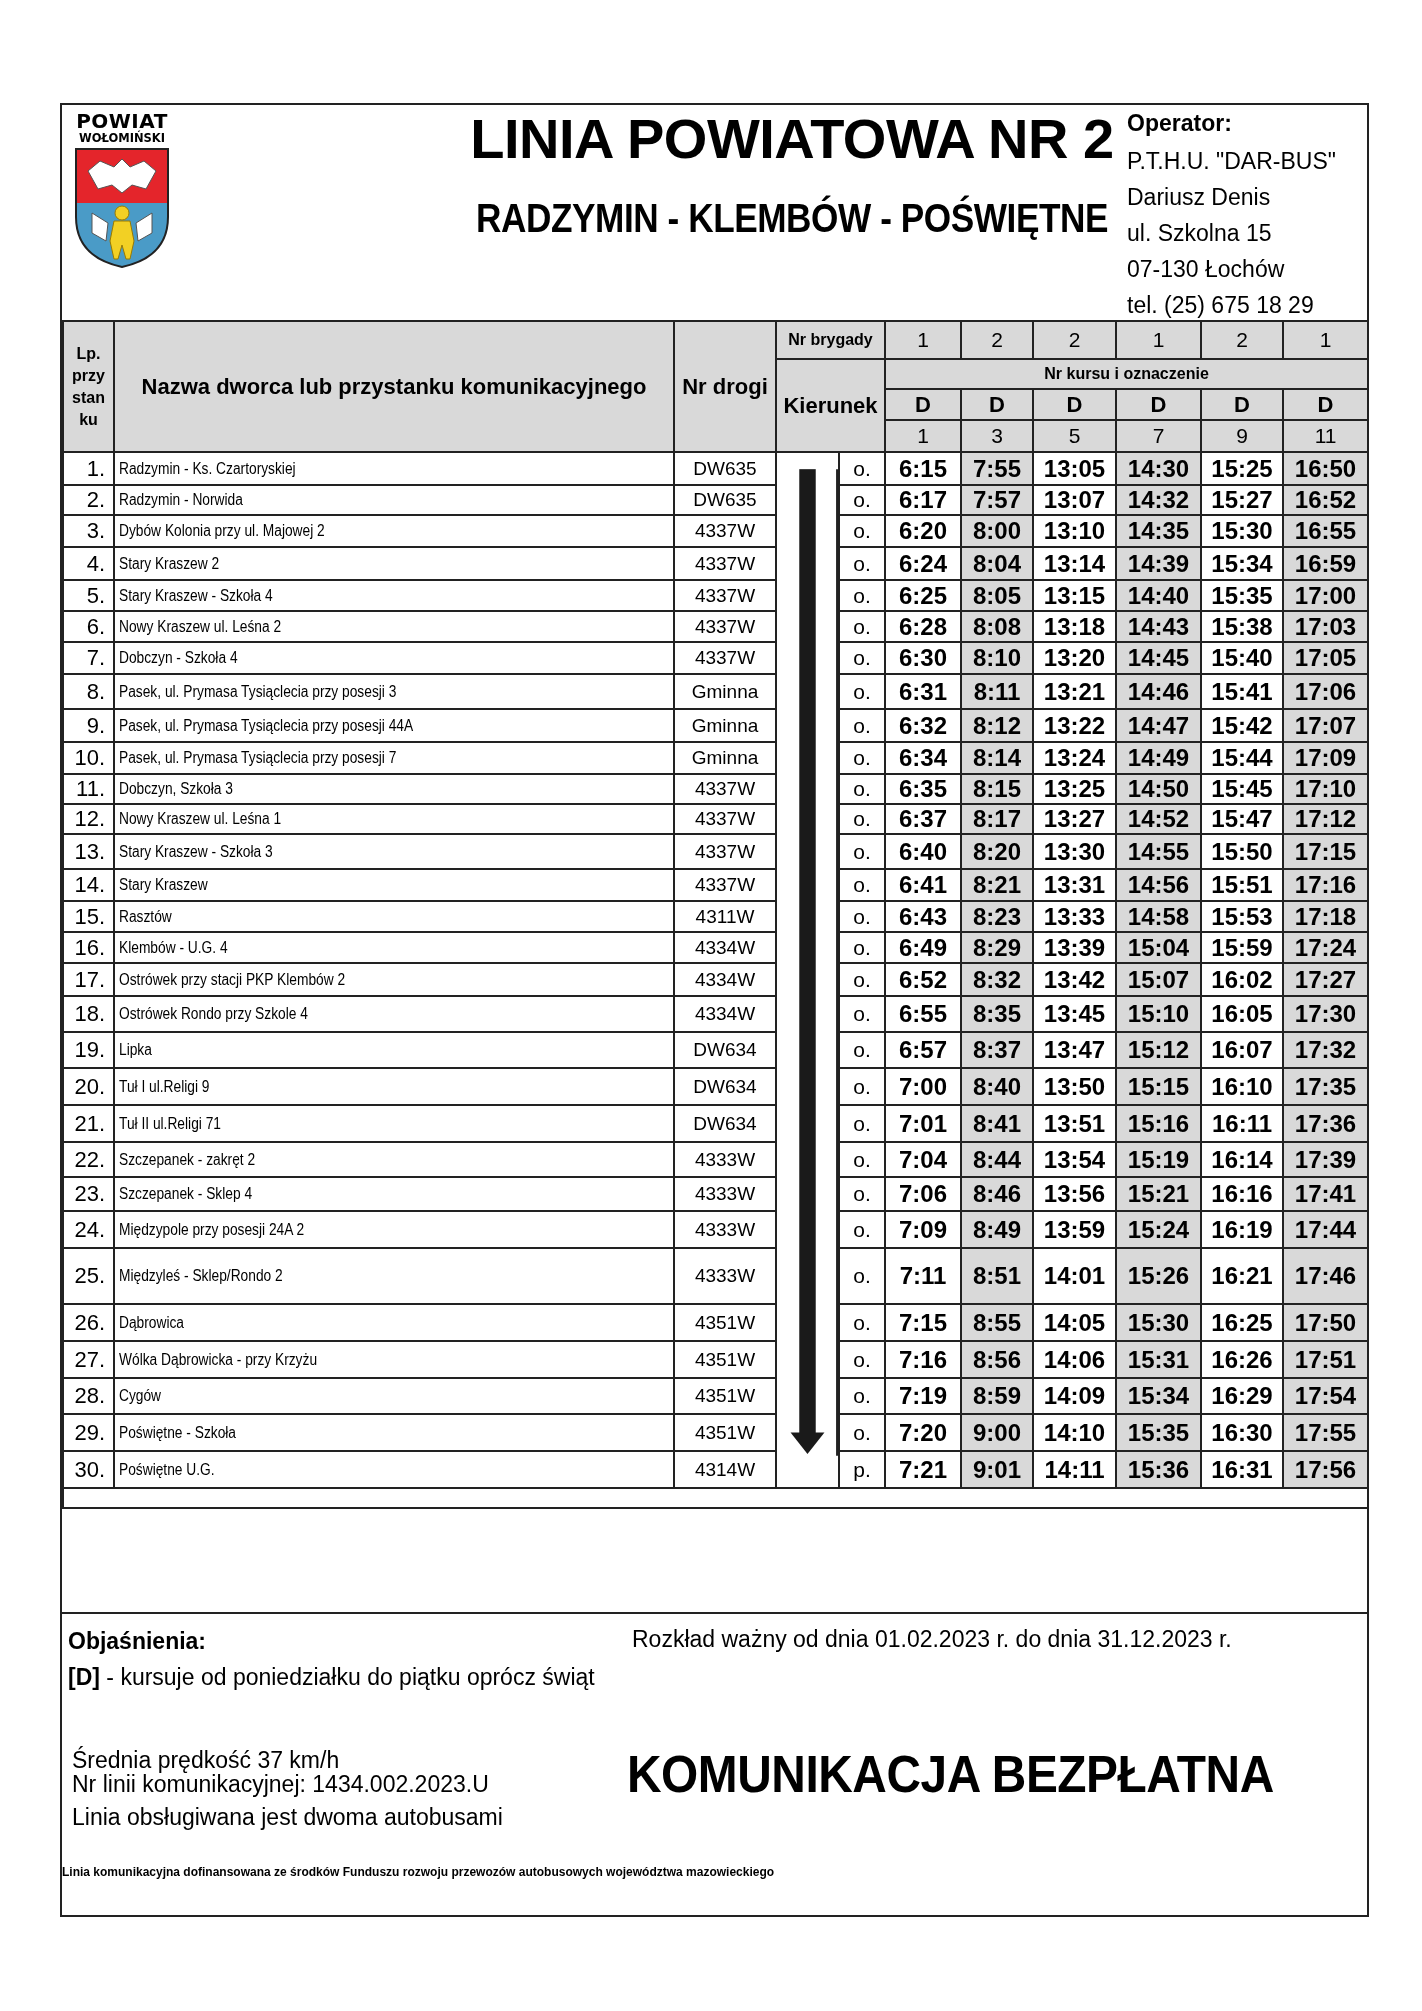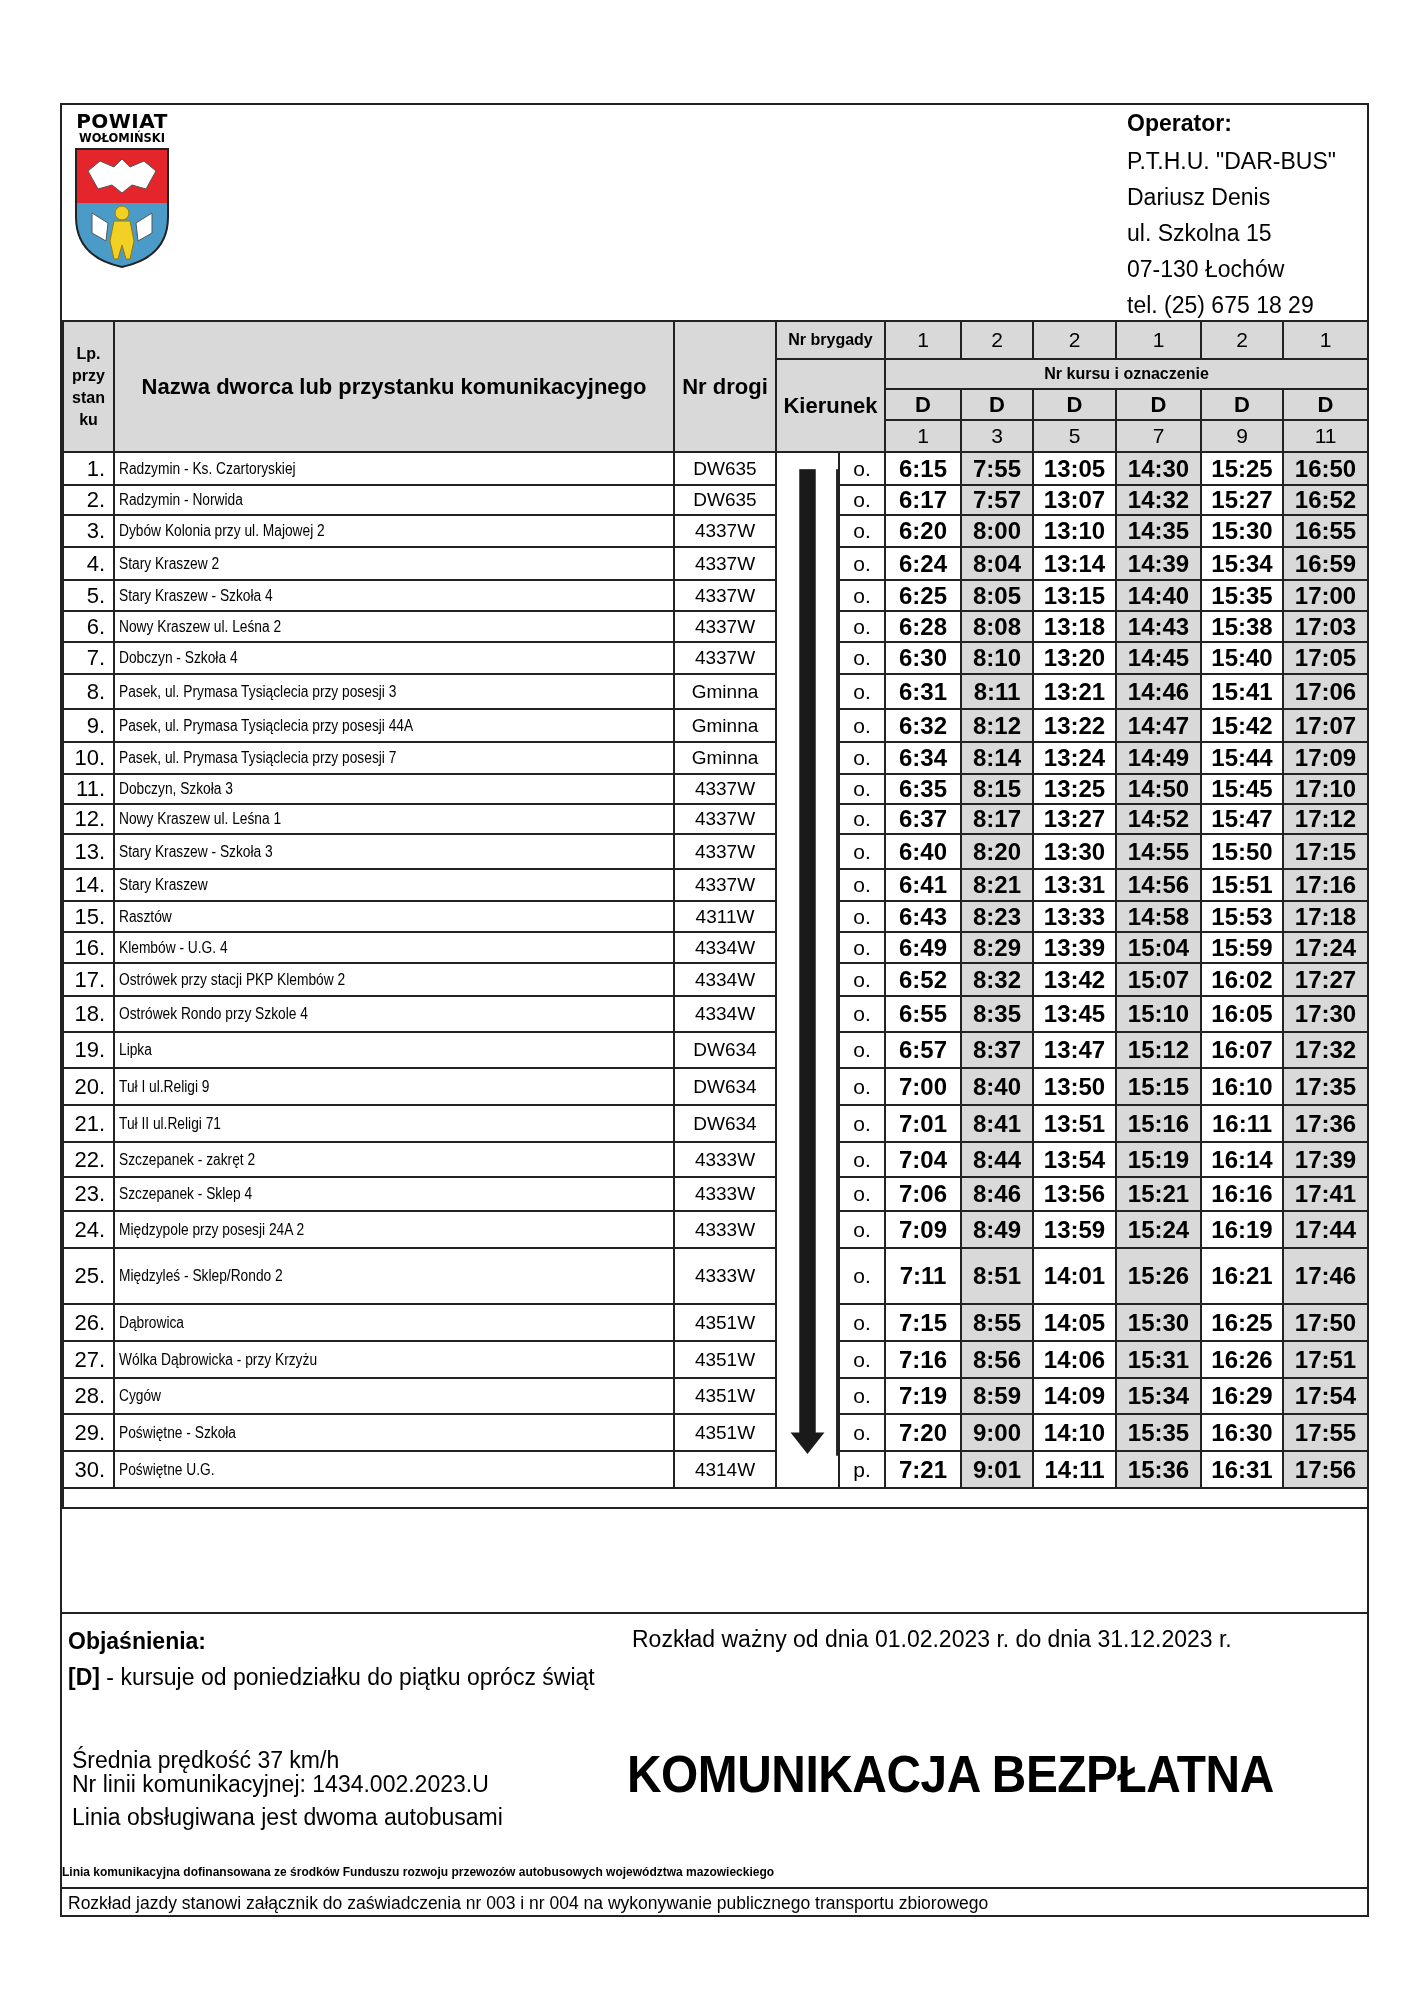--- a/index.html
+++ b/index.html
@@ -68,20 +68,24 @@
       <div class="t1">POWIAT</div>
       <div class="t2">WOŁOMIŃSKI</div>
       <svg width="96" height="122" viewBox="0 0 96 122">
         <path d="M2 2 H94 V70 Q94 110 48 120 Q2 110 2 70 Z" fill="#4a9bc7" stroke="#222" stroke-width="2"></path>
         <path d="M3 3 H93 V56 H3 Z" fill="#e4252b"></path>
         <path d="M48 12 l8 8 l14 -6 l12 10 l-10 18 l-14 -4 l-10 8 l-10 -8 l-14 4 l-10 -18 l12 -10 l14 6 Z" fill="#ffffff" stroke="#555" stroke-width="1"></path>
         <circle cx="48" cy="66" r="7" fill="#f2d024" stroke="#9a7a00"></circle>
         <path d="M40 74 h16 l4 20 l-4 18 h-4 l-4 -14 l-4 14 h-4 l-4 -18 Z" fill="#f2d024" stroke="#9a7a00"></path>
         <path d="M18 66 l16 10 l-2 18 l-14 -8 Z M78 66 l-16 10 l2 18 l14 -8 Z" fill="#ffffff" stroke="#555" stroke-width="1"></path>
       </svg>
+    </div>
+    <div class="title">
+      <div class="t1">LINIA POWIATOWA NR 2</div>
+      <div class="t2">RADZYMIN - KLEMBÓW - POŚWIĘTNE</div>
     </div>
     <div class="oper">
       <div class="lbl">Operator:</div>
       <div class="ln ln1">P.T.H.U. "DAR-BUS"</div>
       <div class="ln">Dariusz Denis</div>
       <div class="ln">ul. Szkolna 15</div>
       <div class="ln">07-130 Łochów</div>
       <div class="ln">tel. (25) 675 18 29</div>
     </div>
   </div>
@@ -516,15 +520,14 @@
 
   <div class="foot">
     <div class="expl-h">Objaśnienia:</div>
     <div class="expl-d"><b>[D]</b><span> - kursuje od poniedziałku do piątku oprócz świąt</span></div>
     <div class="valid">Rozkład ważny od dnia 01.02.2023 r. do dnia 31.12.2023 r.</div>
     <div class="speed">Średnia prędkość 37 km/h</div>
     <div class="linenr">Nr linii komunikacyjnej: 1434.002.2023.U</div>
     <div class="buses">Linia obsługiwana jest dwoma autobusami</div>
     <div class="free">KOMUNIKACJA BEZPŁATNA</div>
     <div class="fund">Linia komunikacyjna dofinansowana ze środków Funduszu rozwoju przewozów autobusowych województwa mazowieckiego</div>
-    <div class="cert">Rozkład jazdy stanowi załącznik do zaświadczenia nr 003 i nr 004 na wykonywanie publicznego transportu zbiorowego</div>
   </div>
 </div>
 
 </body></html>

